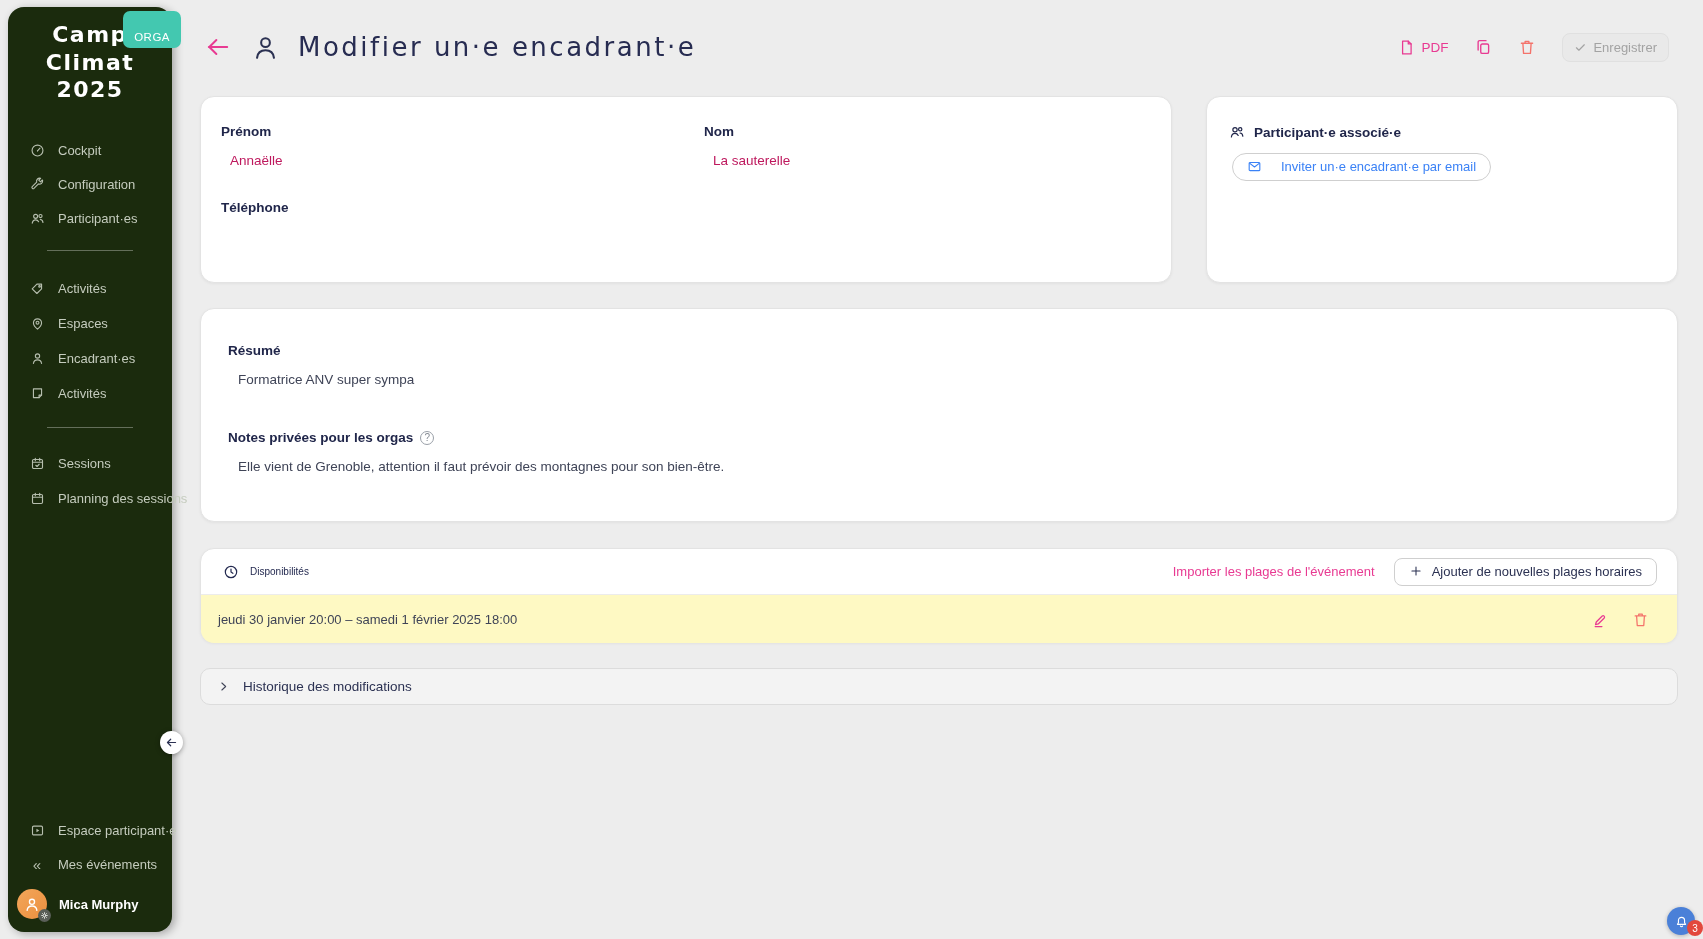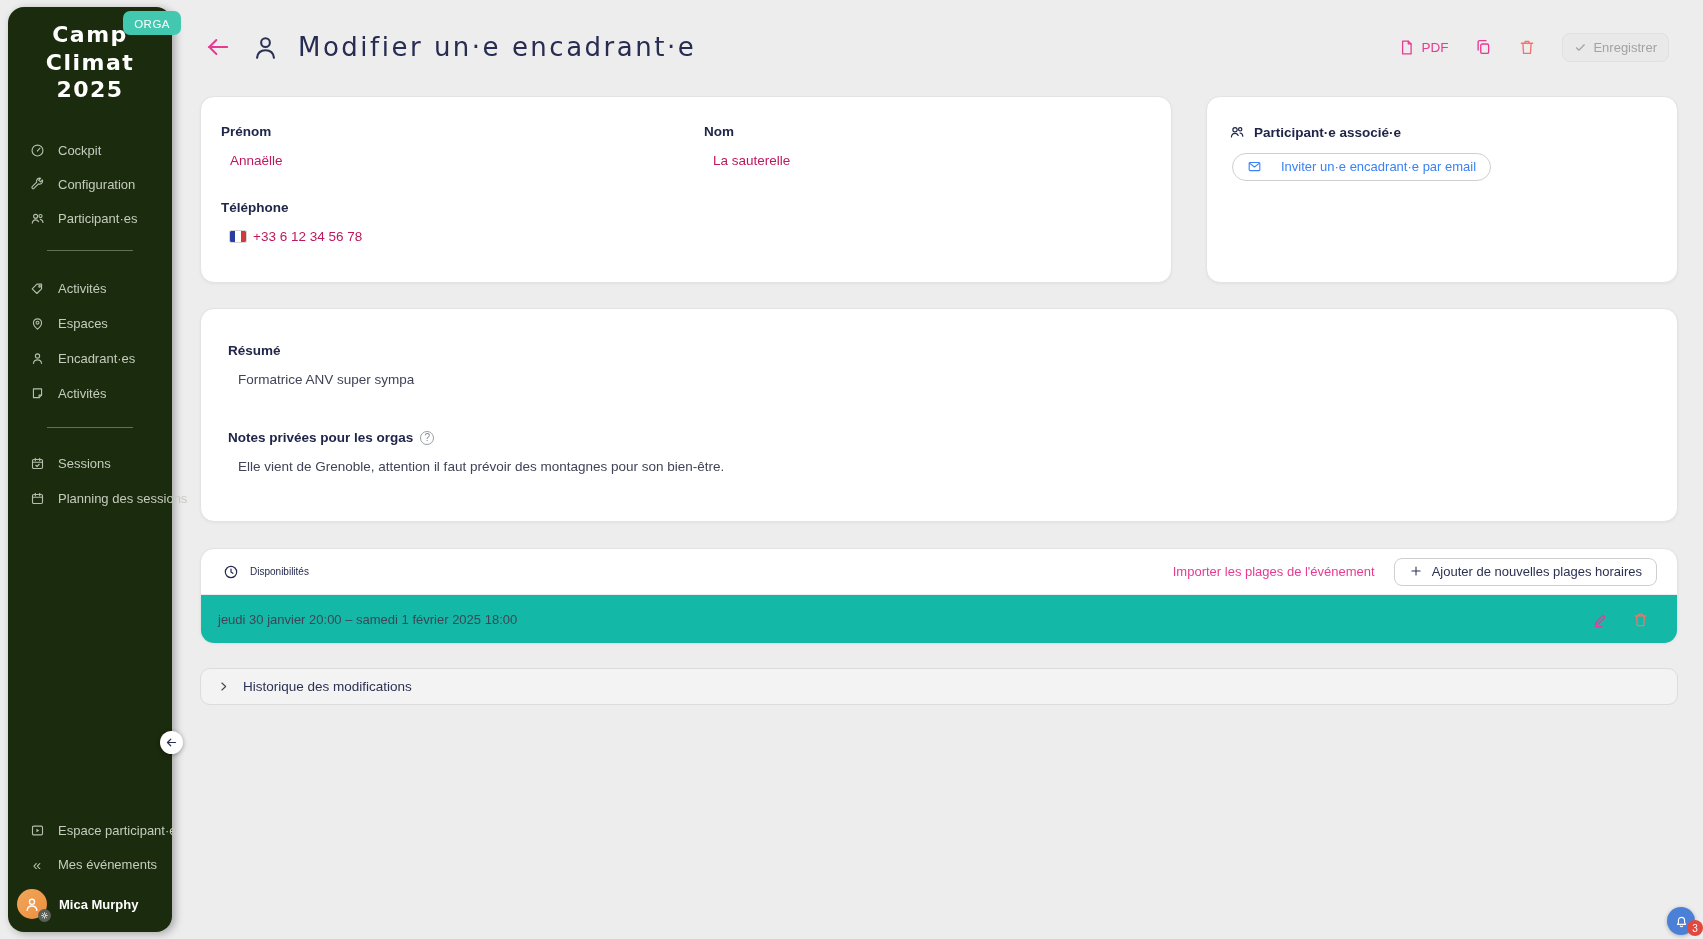--- a/index.html
+++ b/index.html
@@ -15,21 +15,21 @@
 
   
   .sidebar {
     position: absolute; left: 8px; top: 7px; width: 164px; height: 925px;
     background: #1b2b0d; border-radius: 16px; color: #c5ccbe;
     box-shadow: 3px 2px 9px rgba(0,0,0,.3);
   }
   .orga-badge {
     position: absolute; top: 4px; right: -9px;
     background: #43c8b0; color: #ffffff;
-    font-size: 11.5px; padding: 7px 11px 5px; border-radius: 7px; letter-spacing: .5px;
+    font-size: 11.5px; padding: 20px 11px 5px; border-radius: 7px; letter-spacing: .5px;
   }
   .logo {
     margin-top: 14px; text-align: center; color: #ffffff;
     font-family: "DejaVu Sans", sans-serif;
     font-size: 22px; font-weight: 600; letter-spacing: 1.5px; line-height: 1.25;
   }
   .nav { display: block; }
   .nav-top { margin-top: 30px; }
   .nav-item {
     display: flex; align-items: center; gap: 13px;
@@ -144,21 +144,21 @@
   .avail-title { font-size: 10px; }
   .avail-actions { margin-left: auto; display: flex; align-items: center; gap: 19px; }
   .import-link { background: none; border: 0; color: #e83a92; font-size: 13px; font-family: inherit; cursor: pointer; }
   .add-slot-btn {
     display: flex; align-items: center; gap: 9px;
     background: #ffffff; border: 1px solid #cfcfcf; border-radius: 8px;
     padding: 5px 14px 6px; font-size: 13px; color: #2b3152; font-family: inherit; cursor: pointer;
   }
   .add-slot-btn svg { width: 14px; height: 14px; }
   .slot-row {
-    height: 49px; border-top: 1px solid #ececec; background: #14b8a6;
+    height: 49px; border-top: 1px solid #ececec; background: #fef9c3;
     border-radius: 0 0 13px 13px;
     display: flex; align-items: center; padding: 0 28px 0 17px; font-size: 13px; color: #3f4457;
   }
   .slot-actions { margin-left: auto; display: flex; align-items: center; gap: 23px; }
   .edit-slot-btn { color: #e83a92; } .edit-slot-btn svg { width: 17px; height: 17px; }
   .delete-slot-btn { color: #f4736b; } .delete-slot-btn svg { width: 17px; height: 17px; }
 
   .history-bar {
     position: absolute; left: 200px; top: 668px; width: 1478px; height: 37px;
     background: #f3f3f3; border: 1px solid #dcdcdc; border-radius: 10px;
@@ -374,23 +374,20 @@
       <div class="field-label">Prénom</div>
       <div class="field-value">Annaëlle</div>
     </div>
     <div class="field">
       <div class="field-label">Nom</div>
       <div class="field-value">La sauterelle</div>
     </div>
   </div>
   <div class="field field-phone">
     <div class="field-label">Téléphone</div>
-    <div class="field-value">
-      <span class="flag"></span><span>+33 6 12 34 56 78</span>
-    </div>
   </div>
 </section>
 
 <section class="card card-participant">
   <div class="participant-head">
     <svg viewBox="0 0 24 24" fill="none" stroke="currentColor" stroke-width="1.8" stroke-linecap="round" stroke-linejoin="round">
         <circle cx="9" cy="8.5" r="3.2"></circle>
         <path d="M3.6 19.5c.5-3.5 2.7-5.4 5.4-5.4 2.1 0 3.9 1.1 4.8 3"></path>
         <circle cx="16.8" cy="8" r="2.5"></circle>
         <path d="M16.5 13.5c2.6.3 4 2.1 4.2 4.8"></path>

